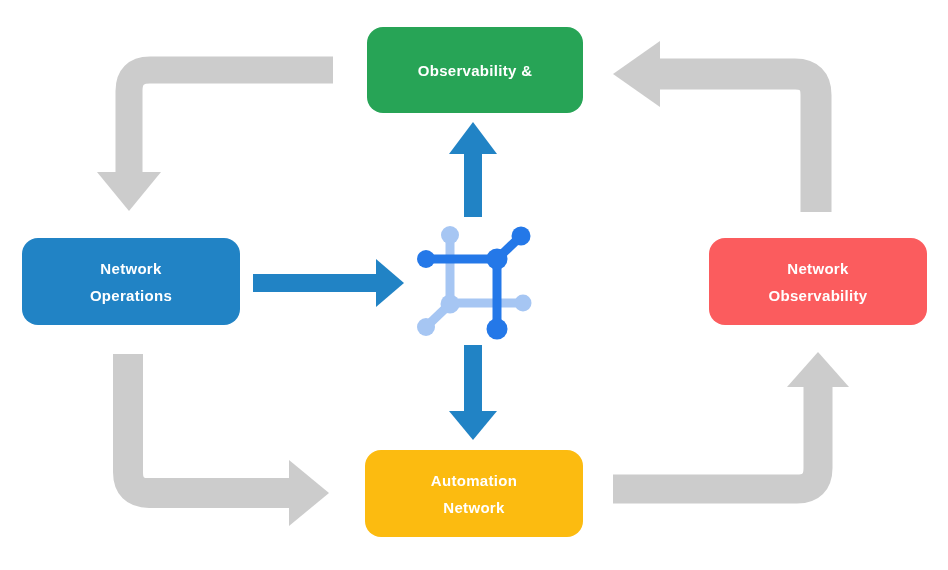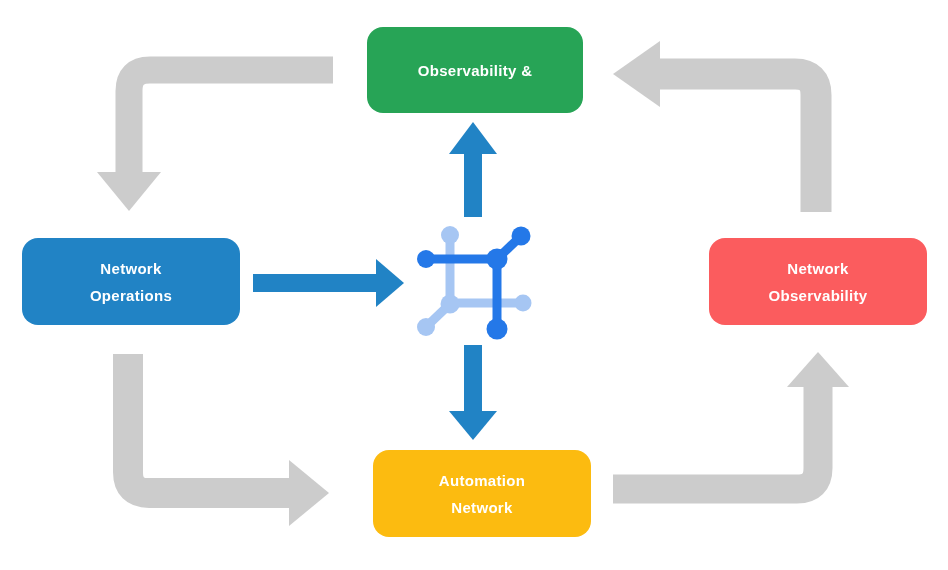--- a/index.html
+++ b/index.html
@@ -27,21 +27,21 @@
     color:#ffffff;
     font-size:15px;
     line-height:27px;
     font-weight:600;
     letter-spacing:.3px;
   }
   .node .node-label span{display:block;}
   .node-observability{left:367px;top:27px;width:216px;height:86px;}
   .node-operations{left:22px;top:238px;width:218px;height:87px;}
   .node-infrastructure{left:709px;top:238px;width:218px;height:87px;}
-  .node-automation{left:365px;top:450px;width:218px;height:87px;margin-left:8px;}
+  .node-automation{left:365px;top:450px;width:218px;height:87px;}
 </style>
 </head>
 <body>
 
 <div class="canvas">
 
   <svg class="arrows-layer" width="948" height="570" viewBox="0 0 948 570" xmlns="http://www.w3.org/2000/svg">
 
     <g>
       <path d="M 333,70 L 150,70 Q 129,70 129,91 L 129,172" fill="none" stroke-width="27" stroke-linejoin="round" stroke="#cccccc"></path>

